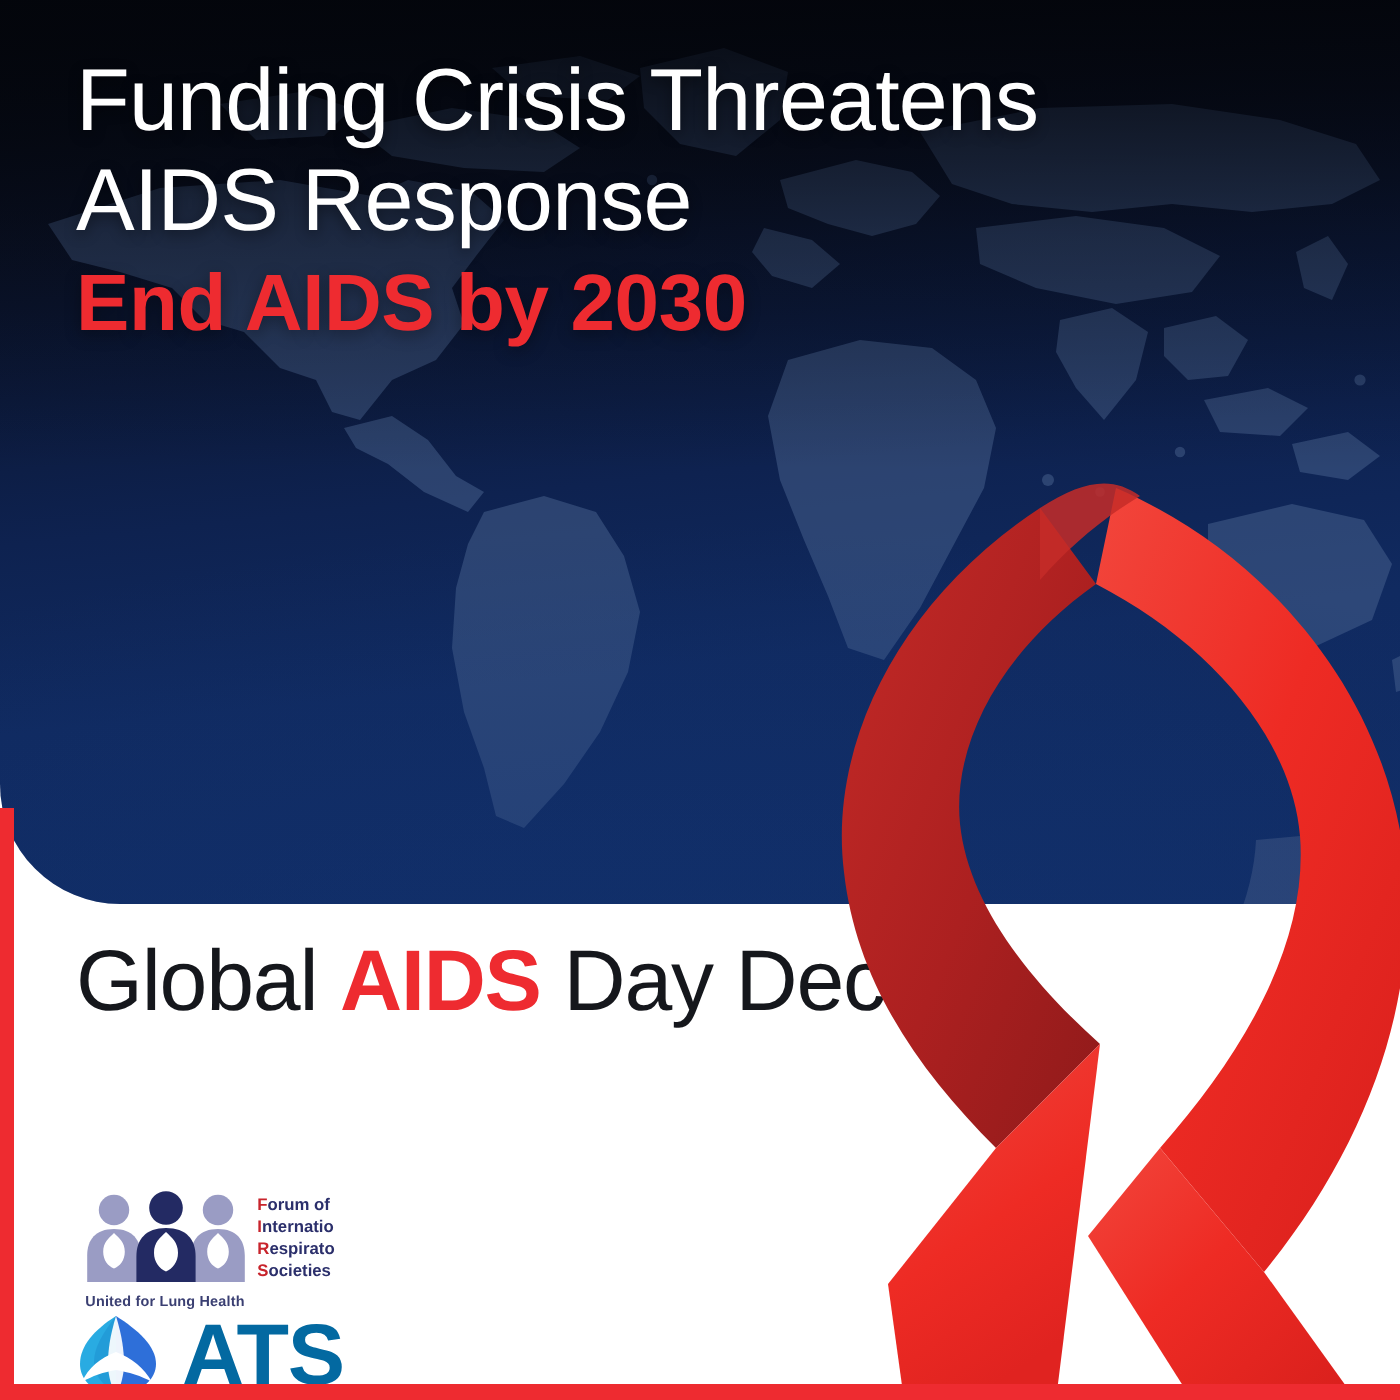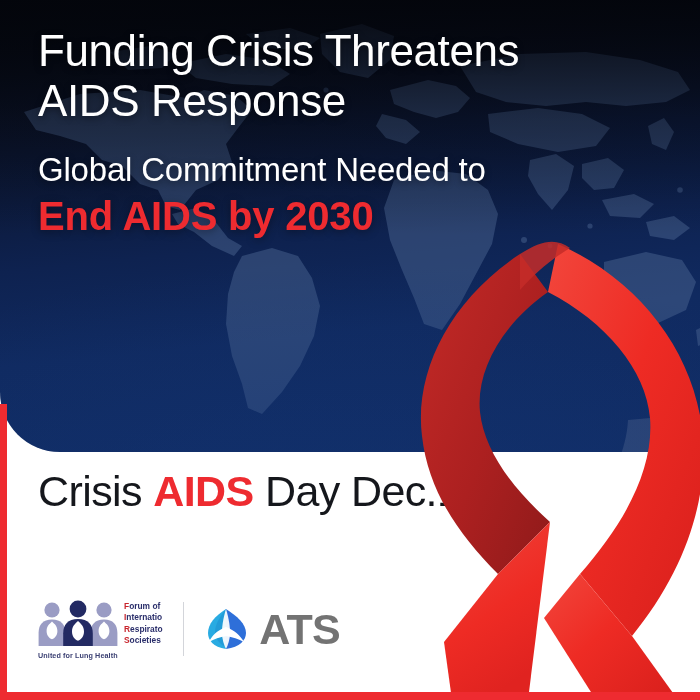--- a/index.html
+++ b/index.html
@@ -134,20 +134,21 @@
   }
 
   
   .logo-row {
     position: absolute;
     left: 38px; top: 142px;
     display: flex;
     align-items: center;
     height: 70px;
     z-index: 30;
+    flex-direction: column;
   }
   .firs-logo {
     display: flex;
     flex-direction: column;
     align-items: flex-start;
   }
   .firs-main {
     display: flex;
     align-items: center;
   }
@@ -179,21 +180,21 @@
     background: #d3d5da;
     margin: 0 22px 0 20px;
   }
   .ats-logo {
     display: flex;
     align-items: center;
   }
   .ats-word {
     font-size: 43px;
     font-weight: 700;
-    color: #737373;
+    color: #0369a1;
     letter-spacing: -0.6px;
     margin-left: 11px;
     line-height: 1;
   }
 </style>
 </head>
 <body>
 
 <div id="poster">
 
@@ -245,27 +246,26 @@
         <circle cx="690" cy="196" r="2.8"></circle>
         <circle cx="336" cy="96" r="2.6"></circle>
       </g>
     </svg>
     <div class="hero-vignette"></div>
   </div>
 
   <div class="text-block">
     <h1 class="headline">Funding Crisis Threatens
 AIDS Response</h1>
-    <p class="subline">Global Commitment Needed to</p>
     <p class="emphasis">End AIDS by 2030</p>
   </div>
 
   <div class="banner">
     <div class="banner-title">
-      <span>Crisis </span><span class="hl">AIDS</span><span> Day Dec.1</span>
+      <span>Global </span><span class="hl">AIDS</span><span> Day Dec.1</span>
     </div>
 
     <div class="logo-row">
 
       <div class="firs-logo">
         <div class="firs-main">
           <svg width="80" height="50" viewBox="0 0 80 50">
 
             <g fill="#9a9cc4">
               <circle cx="14" cy="11" r="7.6"></circle>

